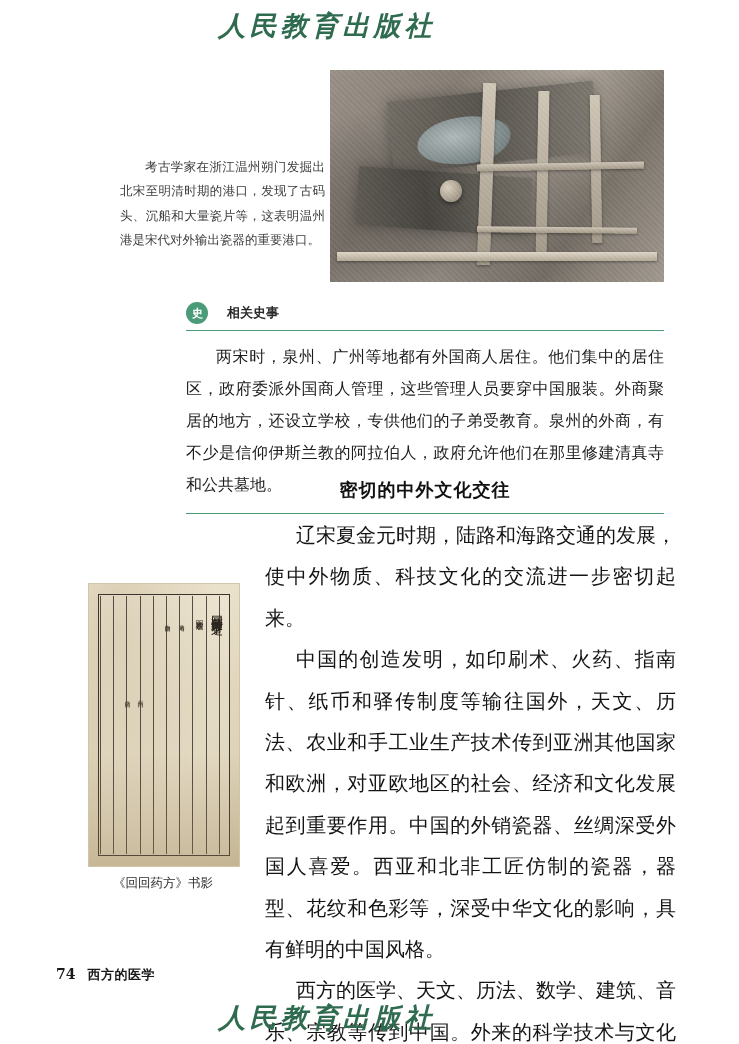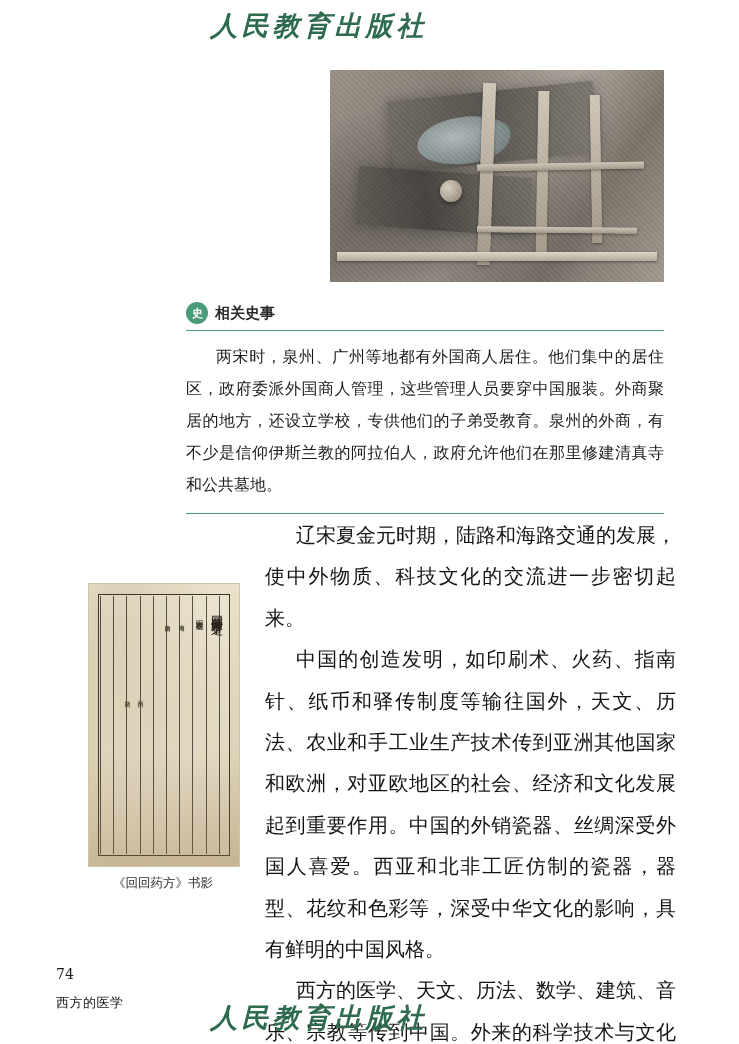--- a/index.html
+++ b/index.html
@@ -17,21 +17,21 @@
   }
   .page {
     position: relative;
     width: 739px;
     height: 1044px;
   }
 
   
   .pub-logo {
     position: absolute;
-    left: 0;
+    left: 8px;
     width: 638px;
     text-align: center;
     color: #2f6b4f;
     font-family: "DejaVu Serif", "Liberation Serif", serif;
     font-weight: bold;
     font-style: italic;
     letter-spacing: 4px;
     white-space: nowrap;
   }
   .pub-logo.top { top: 8px; font-size: 27px; }
@@ -168,22 +168,23 @@
     font-weight: bold;
     display: flex;
     align-items: center;
     justify-content: center;
     font-family: "DejaVu Sans", sans-serif;
     letter-spacing: -1px;
   }
   .sidebar-head .title {
     font-family: "DejaVu Serif", "Liberation Serif", serif;
     font-weight: bold;
-    font-size: 15px;
+    font-size: 13px;
     color: #2a2a2a;
+    margin-left: 12px;
   }
   .sidebar-rule-top, .sidebar-rule-bottom {
     height: 1px;
     background: #4a9c78;
     width: 100%;
   }
   .sidebar-rule-top { margin-bottom: 10px; margin-top: 2px; }
   .sidebar-rule-bottom { margin-top: 12px; }
   .sidebar-body {
     font-family: "DejaVu Serif", "Liberation Serif", serif;
@@ -327,23 +328,22 @@
   .footer {
     position: absolute;
     left: 56px;
     top: 966px;
     width: 620px;
     display: flex;
     align-items: baseline;
     gap: 12px;
     font-family: "DejaVu Serif", "Liberation Serif", serif;
     font-size: 13px;
-    font-weight: normal;
+    font-weight: bold;
     color: #1a1a1a;
-    flex-direction: column;
   }
   .footer .page-num { font-size: 14px; }
   .footer .unit { letter-spacing: .5px; }
 </style>
 </head>
 <body>
 
 <div class="page">
 
   <div class="pub-logo top">人民教育出版社</div>
@@ -359,32 +359,34 @@
       <div class="wall w3"></div>
       <div class="wall w4"></div>
       <div class="wall w5"></div>
       <div class="wall w6"></div>
       <div class="post"></div>
       <div class="grain"></div>
     </div>
   </div>
 
   <div class="photo-caption">
+    <span class="cap-body">考古学家在浙江温州朔门发掘出北宋至明清时期的港口，发现了古码头、沉船和大量瓷片等，这表明温州港是宋代对外输出瓷器的重要港口。</span>
   </div>
 
   <div class="sidebar-box">
     <div class="sidebar-head">
       <div class="badge">史</div>
       <div class="title">相关史事</div>
     </div>
     <div class="sidebar-rule-top"></div>
     <div class="sidebar-body">两宋时，泉州、广州等地都有外国商人居住。他们集中的居住区，政府委派外国商人管理，这些管理人员要穿中国服装。外商聚居的地方，还设立学校，专供他们的子弟受教育。泉州的外商，有不少是信仰伊斯兰教的阿拉伯人，政府允许他们在那里修建清真寺和公共墓地。</div>
     <div class="sidebar-rule-bottom"></div>
   </div>
 
+  <div class="section-heading">密切的中外文化交往</div>
 
   <div class="body-text">
     <p>辽宋夏金元时期，陆路和海路交通的发展，使中外物质、科技文化的交流进一步密切起来。</p>
     <p>中国的创造发明，如印刷术、火药、指南针、纸币和驿传制度等输往国外，天文、历法、农业和手工业生产技术传到亚洲其他国家和欧洲，对亚欧地区的社会、经济和文化发展起到重要作用。中国的外销瓷器、丝绸深受外国人喜爱。西亚和北非工匠仿制的瓷器，器型、花纹和色彩等，深受中华文化的影响，具有鲜明的中国风格。</p>
     <p>西方的医学、天文、历法、数学、建筑、音乐、宗教等传到中国。外来的科学技术与文化在元朝受到重视。元世祖任用波斯人主持天文、历法工作。元朝还收集和翻译了一些阿拉伯医学书籍，《回回药方》中记载了治疗骨折的方法。</p>
   </div>
 
   <div class="book-fig">
     <div class="book-img">
       <div class="paper"></div>

